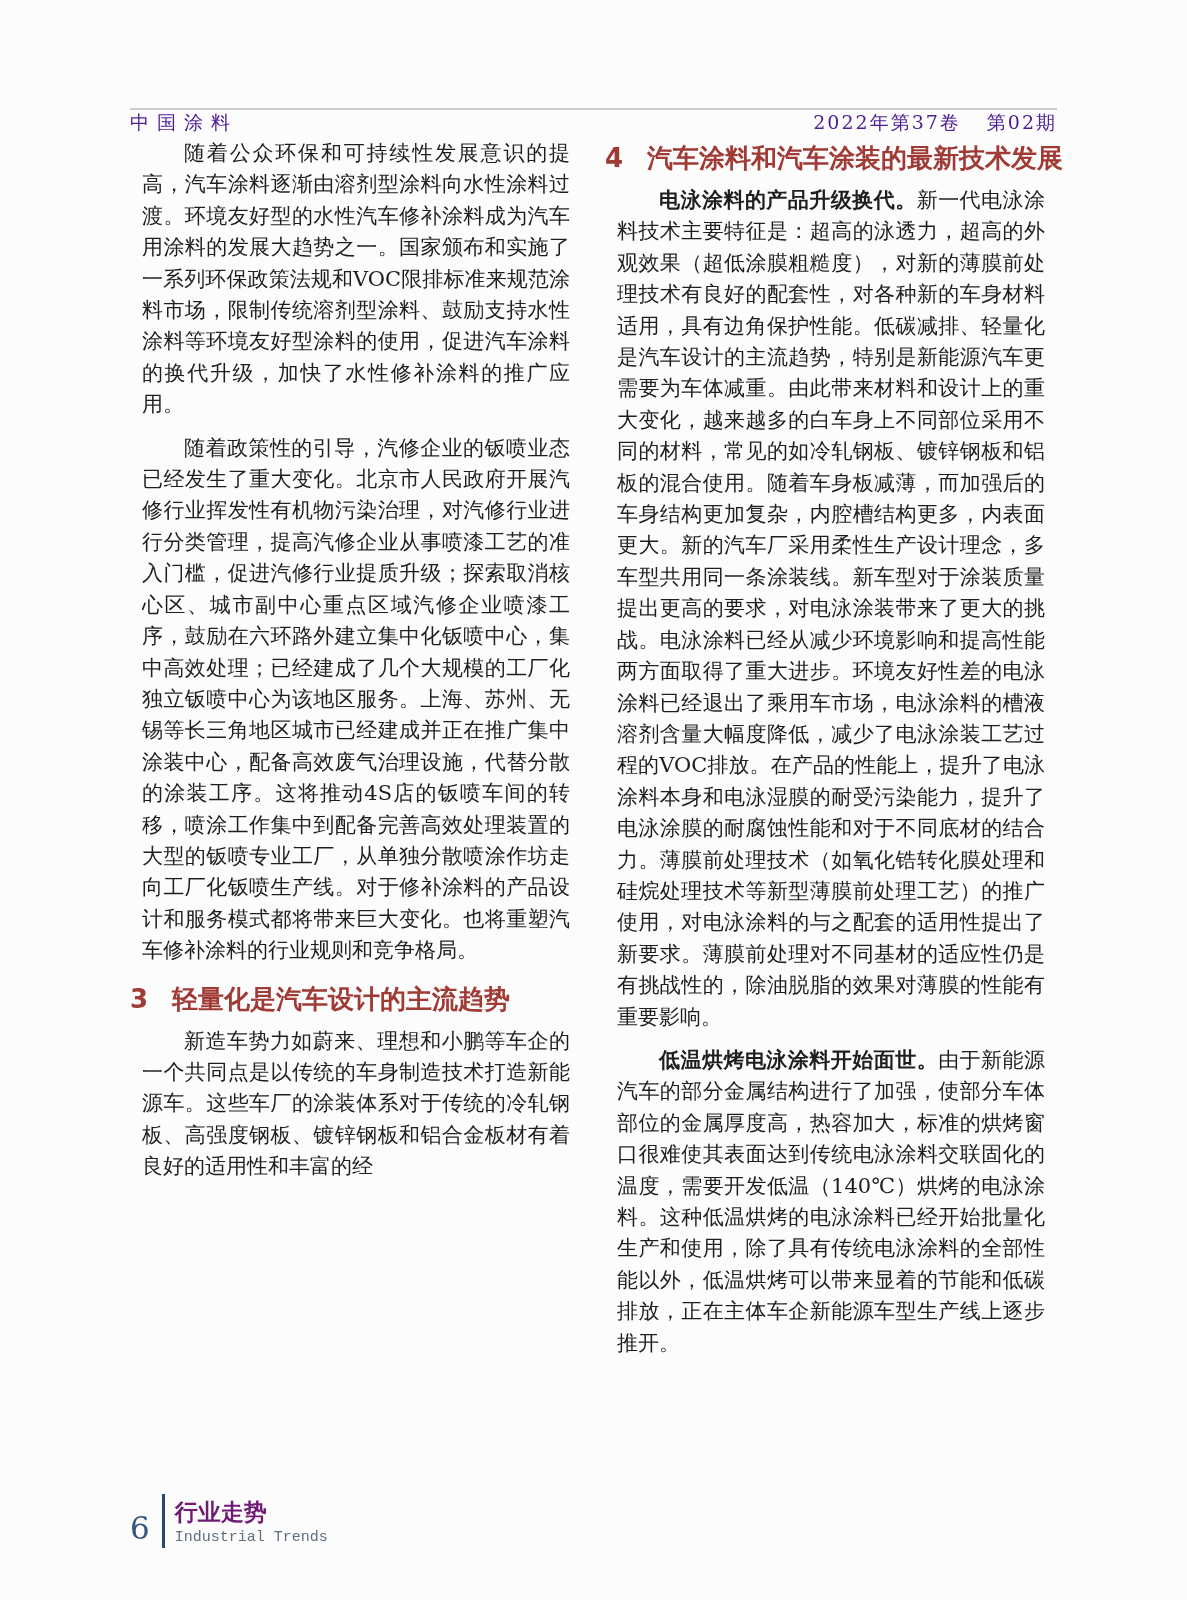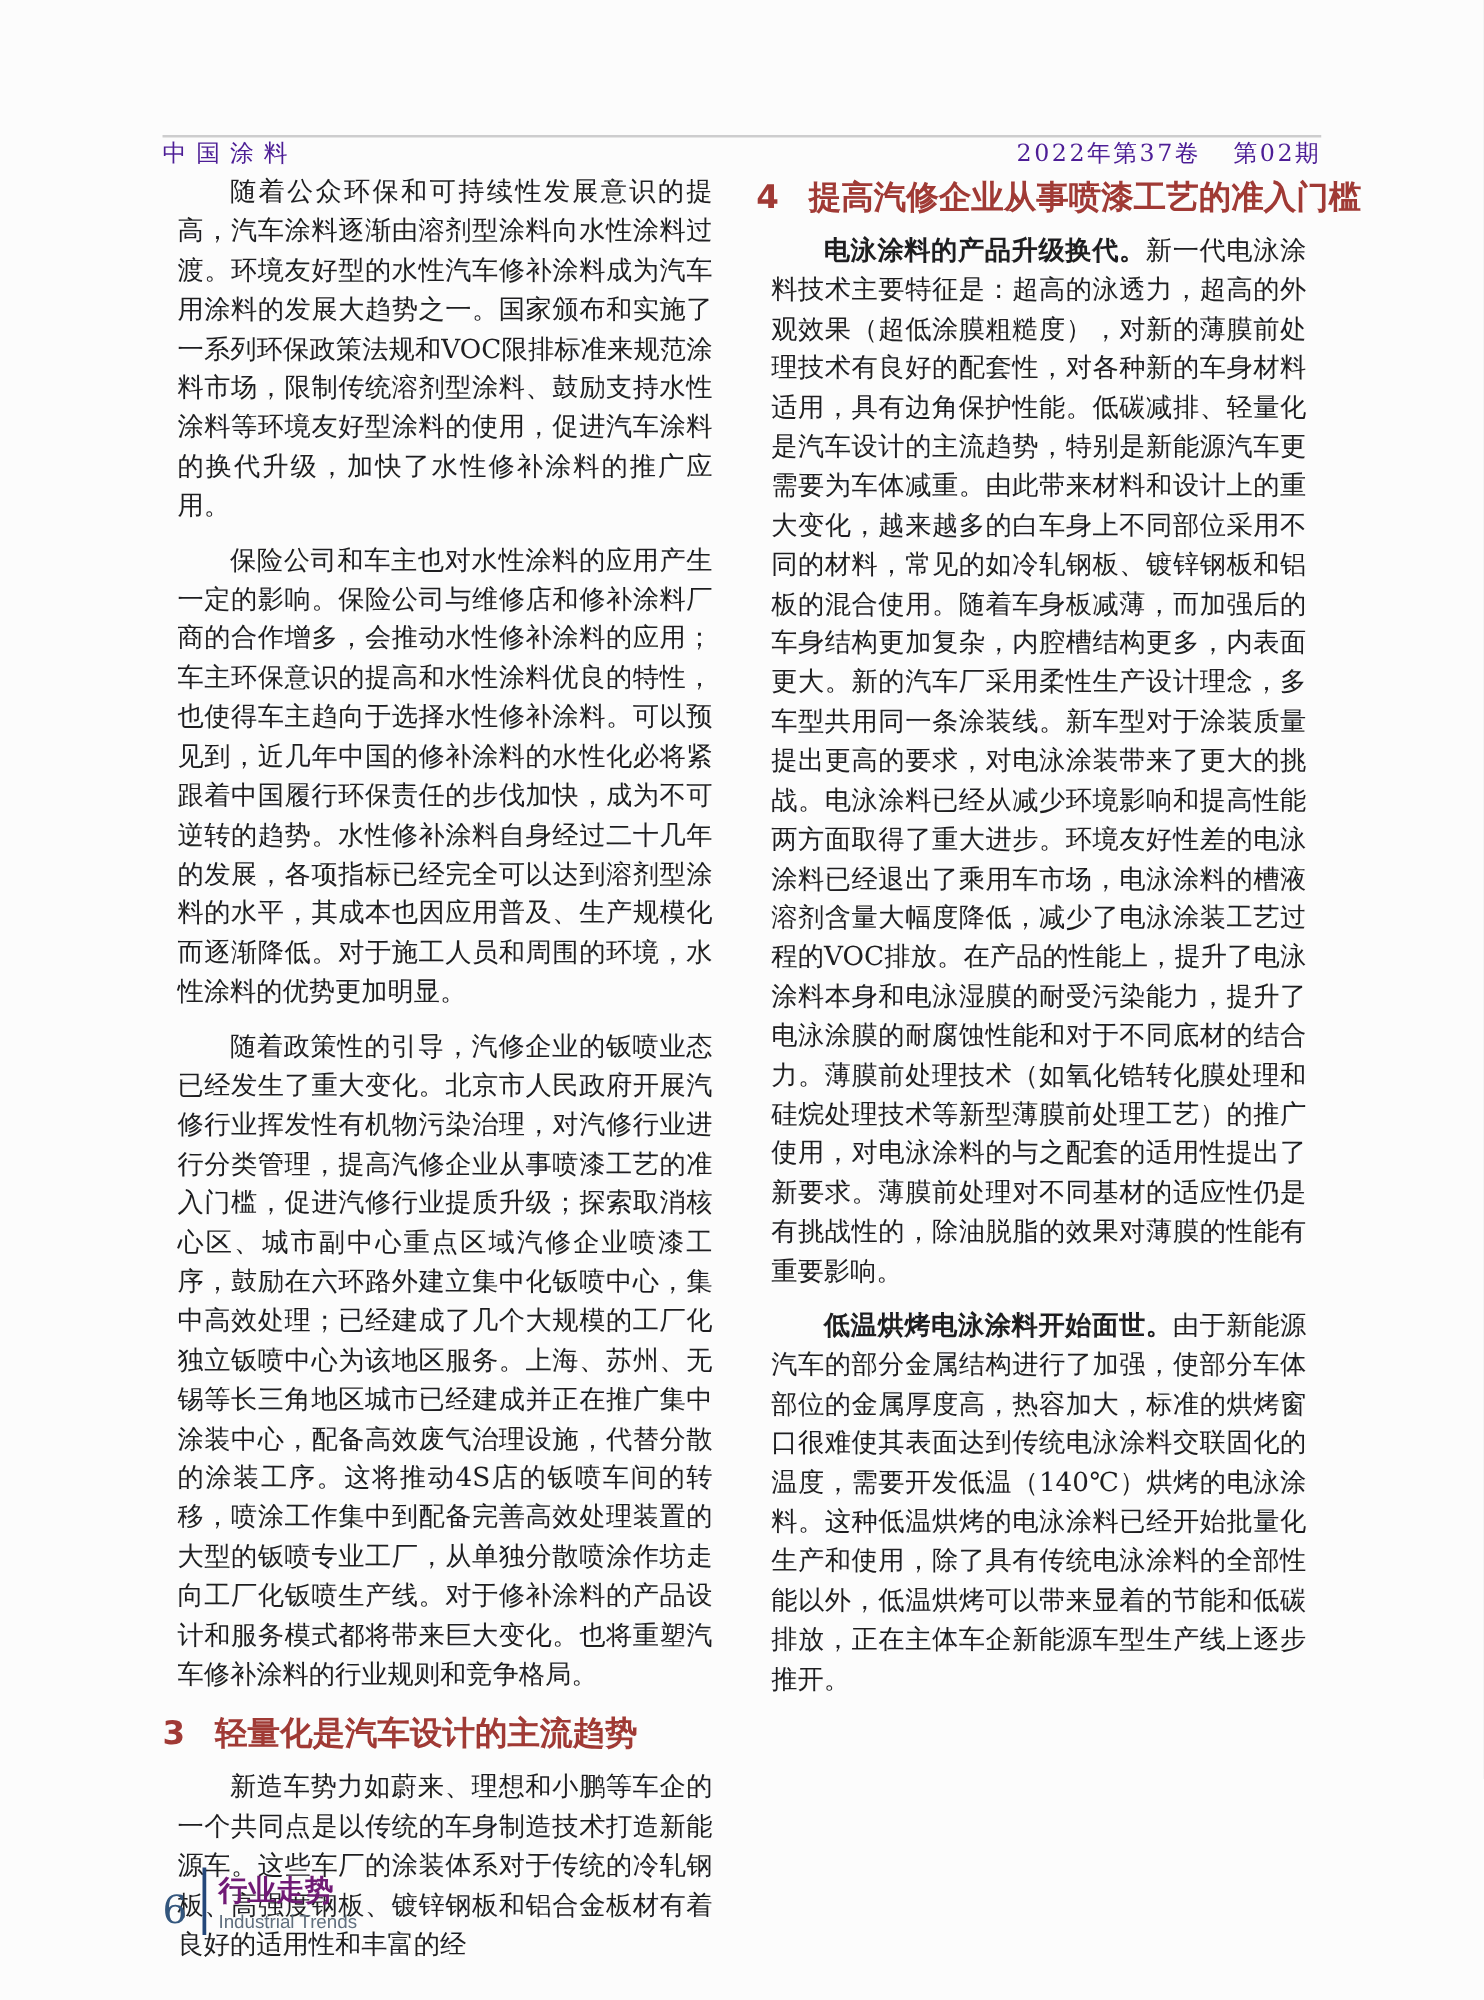--- a/index.html
+++ b/index.html
@@ -72,21 +72,21 @@
     margin-right:10px;
   }
   .footer-titles{display:flex;flex-direction:column;justify-content:flex-end;}
   .footer-cn{
     font-family:Liberation Mono, monospace;
     font-weight:600;
     font-size:23px;line-height:28px;
     color:#701a75;
   }
   .footer-en{
-    font-family:Liberation Sans, sans-serif;
+    font-family:Liberation Mono, monospace;
     font-size:15px;line-height:20px;
     color:#5f6e7d;
   }
 </style>
 </head>
 <body>
 
 <div class="page">
 
   <header class="page-header">
@@ -94,31 +94,30 @@
     <span class="issue-info">
       <span class="vol">2022年第37卷</span><span>第02期</span>
     </span>
   </header>
   <div class="header-rule"></div>
 
   <main class="columns">
 
     <section class="col">
       <p class="body indent">随着公众环保和可持续性发展意识的提高，汽车涂料逐渐由溶剂型涂料向水性涂料过渡。环境友好型的水性汽车修补涂料成为汽车用涂料的发展大趋势之一。国家颁布和实施了一系列环保政策法规和VOC限排标准来规范涂料市场，限制传统溶剂型涂料、鼓励支持水性涂料等环境友好型涂料的使用，促进汽车涂料的换代升级，加快了水性修补涂料的推广应用。</p>
-      <p class="body indent">保险公司和车主也对水性涂料的应用产生一定的影响。保险公司与维修店和修补涂料厂商的合作增多，会推动水性修补涂料的应用；车主环保意识的提高和水性涂料优良的特性，也使得车主趋向于选择水性修补涂料。可以预见到，近几年中国的修补涂料的水性化必将紧跟着中国履行环保责任的步伐加快，成为不可逆转的趋势。水性修补涂料自身经过二十几年的发展，各项指标已经完全可以达到溶剂型涂料的水平，其成本也因应用普及、生产规模化而逐渐降低。对于施工人员和周围的环境，水性涂料的优势更加明显。</p>
       <p class="body indent">随着政策性的引导，汽修企业的钣喷业态已经发生了重大变化。北京市人民政府开展汽修行业挥发性有机物污染治理，对汽修行业进行分类管理，提高汽修企业从事喷漆工艺的准入门槛，促进汽修行业提质升级；探索取消核心区、城市副中心重点区域汽修企业喷漆工序，鼓励在六环路外建立集中化钣喷中心，集中高效处理；已经建成了几个大规模的工厂化独立钣喷中心为该地区服务。上海、苏州、无锡等长三角地区城市已经建成并正在推广集中涂装中心，配备高效废气治理设施，代替分散的涂装工序。这将推动4S店的钣喷车间的转移，喷涂工作集中到配备完善高效处理装置的大型的钣喷专业工厂，从单独分散喷涂作坊走向工厂化钣喷生产线。对于修补涂料的产品设计和服务模式都将带来巨大变化。也将重塑汽车修补涂料的行业规则和竞争格局。</p>
       <h2 class="section-heading">
         <span class="sec-num">3</span><span>轻量化是汽车设计的主流趋势</span>
       </h2>
       <p class="body indent">新造车势力如蔚来、理想和小鹏等车企的一个共同点是以传统的车身制造技术打造新能源车。这些车厂的涂装体系对于传统的冷轧钢板、高强度钢板、镀锌钢板和铝合金板材有着良好的适用性和丰富的经</p>
     </section>
 
     <section class="col">
       <h2 class="section-heading">
-        <span class="sec-num">4</span><span>提高汽修企业从事喷漆工艺的准入门槛</span>
+        <span class="sec-num">4</span><span>汽车涂料和汽车涂装的最新技术发展</span>
       </h2>
       <p class="body indent"><b class="lead">电泳涂料的产品升级换代。</b><span>新一代电泳涂料技术主要特征是：超高的泳透力，超高的外观效果（超低涂膜粗糙度），对新的薄膜前处理技术有良好的配套性，对各种新的车身材料适用，具有边角保护性能。低碳减排、轻量化是汽车设计的主流趋势，特别是新能源汽车更需要为车体减重。由此带来材料和设计上的重大变化，越来越多的白车身上不同部位采用不同的材料，常见的如冷轧钢板、镀锌钢板和铝板的混合使用。随着车身板减薄，而加强后的车身结构更加复杂，内腔槽结构更多，内表面更大。新的汽车厂采用柔性生产设计理念，多车型共用同一条涂装线。新车型对于涂装质量提出更高的要求，对电泳涂装带来了更大的挑战。电泳涂料已经从减少环境影响和提高性能两方面取得了重大进步。环境友好性差的电泳涂料已经退出了乘用车市场，电泳涂料的槽液溶剂含量大幅度降低，减少了电泳涂装工艺过程的VOC排放。在产品的性能上，提升了电泳涂料本身和电泳湿膜的耐受污染能力，提升了电泳涂膜的耐腐蚀性能和对于不同底材的结合力。薄膜前处理技术（如氧化锆转化膜处理和硅烷处理技术等新型薄膜前处理工艺）的推广使用，对电泳涂料的与之配套的适用性提出了新要求。薄膜前处理对不同基材的适应性仍是有挑战性的，除油脱脂的效果对薄膜的性能有重要影响。</span></p>
       <p class="body indent"><b class="lead">低温烘烤电泳涂料开始面世。</b><span>由于新能源汽车的部分金属结构进行了加强，使部分车体部位的金属厚度高，热容加大，标准的烘烤窗口很难使其表面达到传统电泳涂料交联固化的温度，需要开发低温（140℃）烘烤的电泳涂料。这种低温烘烤的电泳涂料已经开始批量化生产和使用，除了具有传统电泳涂料的全部性能以外，低温烘烤可以带来显着的节能和低碳排放，正在主体车企新能源车型生产线上逐步推开。</span></p>
 
     </section>
 
   </main>
 
   <footer class="page-footer">
     <span class="footer-page-number">6</span>

